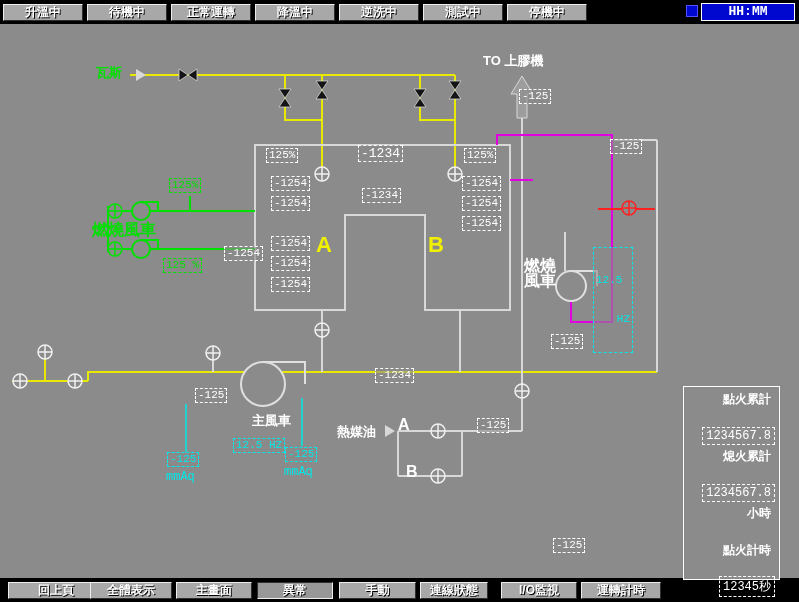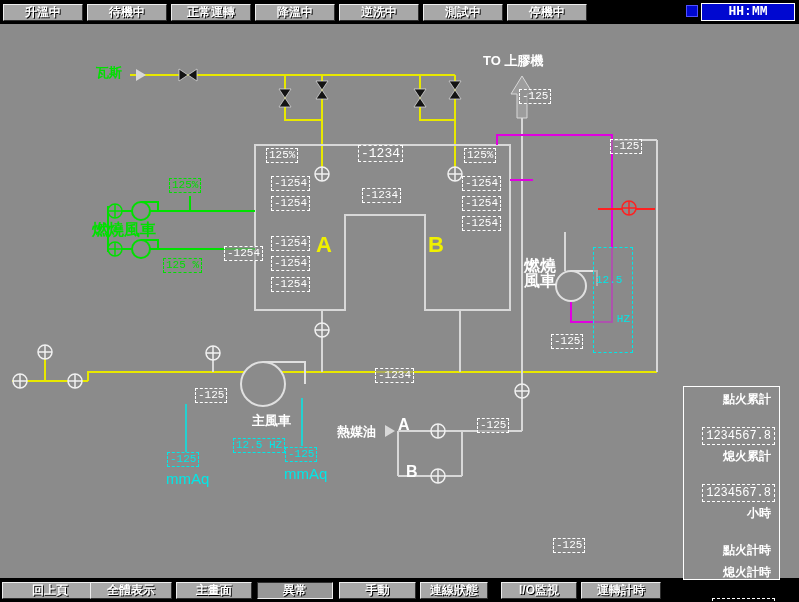--- a/index.html
+++ b/index.html
@@ -24,21 +24,21 @@
   .vbox { position:absolute; border:1px dashed #fff; color:#fff;
          font-family:"Liberation Mono", monospace; font-size:11px; line-height:13px;
          padding:0 2px; white-space:pre; background:rgba(139,139,139,0.6); }
   .vbox.big { font-size:13px; line-height:15px; }
   .vbox.green { border-color:#00e000; color:#00e000; }
   .vbox.cyan { border-color:#00e8e8; color:#00e8e8; }
   .lbl { position:absolute; color:#fff; font-size:13px; font-weight:bold; white-space:pre; }
   .lbl.green { color:#00e000; }
   .lbl.yellow { color:#f0f000; font-size:22px; }
   .lbl.small { font-size:16px; }
-  .unit { position:absolute; color:#00e8e8; font-size:15px; font-family:Liberation Sans, sans-serif; }
+  .unit { position:absolute; color:#00e8e8; font-size:12px; font-family:Liberation Mono, monospace; }
   .heatex { position:absolute; left:531px; top:191px; width:64px; height:40px;
          border:4px solid #b05a00; border-radius:10px; background:#8b8b8b;
          color:#fff; font-size:13px; font-weight:bold; text-align:center; line-height:32px; cursor:pointer; }
   .stats { position:absolute; left:683px; top:386px; width:97px; height:194px;
          border:1px solid #fff; background:#8b8b8b; }
   .srow { color:#fff; font-size:12px; font-weight:bold; text-align:right; padding-right:8px; margin-top:3px; }
   .svalw { text-align:right; padding-right:4px; margin-top:17px; }
   .sval { display:inline-block; border:1px dashed #fff; color:#fff;
          font-family:"Liberation Mono", monospace; font-size:12px; padding:1px 3px; }
 </style>
@@ -226,25 +226,26 @@
   <div class="vbox cyan" style="left:285px;top:447px;">-125</div>
   <div class="unit" style="left:284px;top:465px;">mmAq</div>
 
   <div class="stats">
     <div class="srow" style="margin-top:4px;">點火累計</div>
     <div class="svalw"><span class="sval">1234567.8</span></div>
     <div class="srow">熄火累計</div>
     <div class="svalw"><span class="sval">1234567.8</span></div>
     <div class="srow">小時</div>
     <div class="srow" style="margin-top:20px;">點火計時</div>
+    <div class="svalw"><span class="sval">12345秒</span></div>
     <div class="srow" style="margin-top:5px;">熄火計時</div>
     <div class="svalw"><span class="sval">12345 秒</span></div>
   </div>
 
-  <div class="btn bottom" style="left:2px;width:96px;">回上頁</div>
+  <div class="btn bottom" style="left:8px;width:96px;">回上頁</div>
   <div class="btn bottom" style="left:90px;width:82px;">全體表示</div>
   <div class="btn bottom" style="left:176px;width:76px;">主畫面</div>
   <div class="btn bottom pressed" style="left:257px;width:76px;">異常</div>
   <div class="btn bottom" style="left:339px;width:77px;">手動</div>
   <div class="btn bottom" style="left:420px;width:68px;text-align:center;">連線狀態</div>
   <div class="btn bottom" style="left:501px;width:76px;">I/O監視</div>
   <div class="btn bottom" style="left:581px;width:80px;">運轉計時</div>
 </div>
 
 </body></html>

